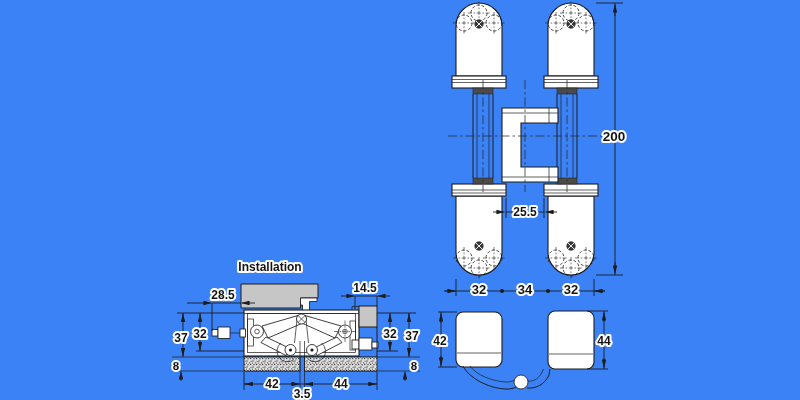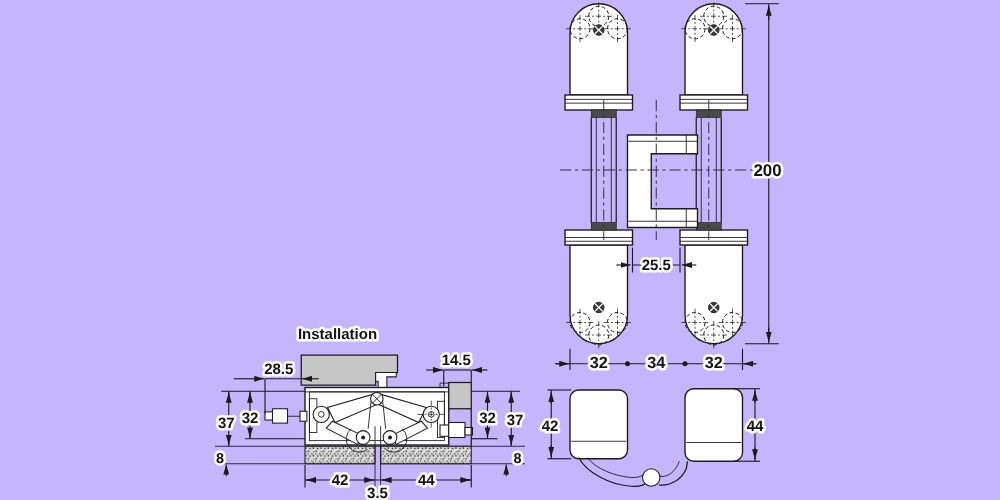--- a/index.html
+++ b/index.html
@@ -1,16 +1,16 @@
 <!DOCTYPE html>
 <html><head>
 <meta charset="utf-8">
 <style>
   html,body{margin:0;padding:0;background:#ffffff;}
-  .stage{position:relative;width:800px;height:400px;background:#c4b5fd;overflow:hidden;}
+  .stage{position:relative;width:800px;height:400px;background:#3b82f6;overflow:hidden;}
   svg{display:block;}
   svg text{
     font-family:"Liberation Sans","DejaVu Sans",sans-serif;
     font-weight:bold;
     fill:#141414;
     paint-order:stroke;
     stroke:#ffffff;
     stroke-width:4px;
     stroke-linejoin:round;
   }

